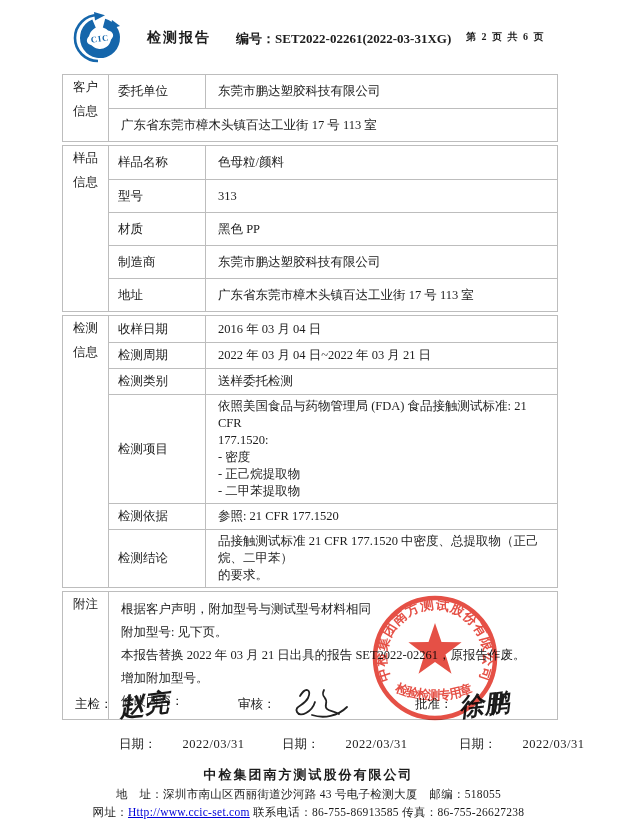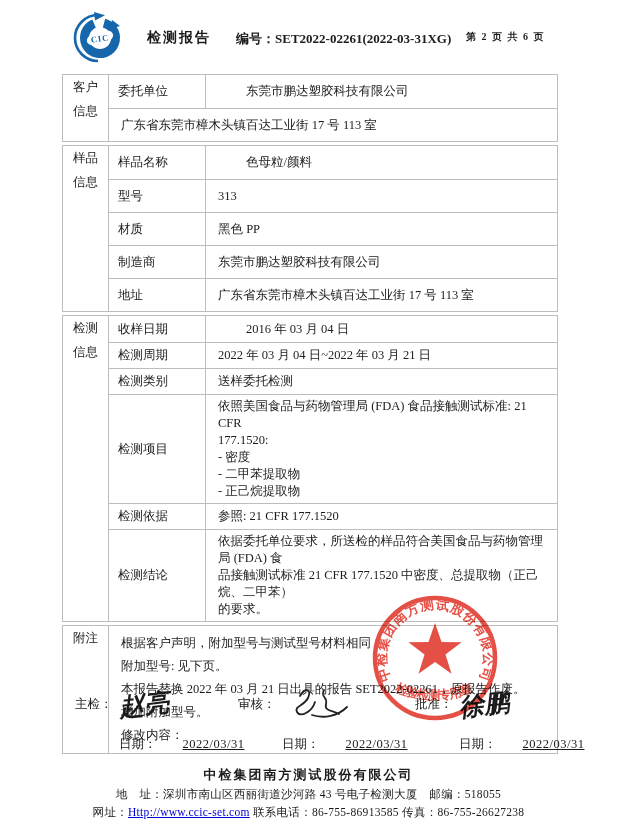--- a/index.html
+++ b/index.html
@@ -10,40 +10,40 @@
   .hdr-title{position:absolute;left:147px;top:29px;font-weight:bold;font-size:14px;letter-spacing:2px;}
   .hdr-no{position:absolute;left:236px;top:30px;font-weight:bold;font-size:13px;white-space:nowrap;}
   .hdr-page{position:absolute;left:466px;top:30px;font-weight:bold;font-size:10px;letter-spacing:1.5px;white-space:nowrap;}
   
   .tbl{position:absolute;left:62px;top:74px;width:496px;}
   .tbl-block{display:flex;border:1px solid #bdbdbd;margin-bottom:3px;box-sizing:border-box;background:#fff;}
   .cat-cell{width:46px;border-right:1px solid #bdbdbd;display:flex;justify-content:center;box-sizing:border-box;}
   .cat-inner{width:27px;word-break:break-all;text-align:center;line-height:24px;}
   .rows{flex:1;display:flex;flex-direction:column;min-width:0;}
   .row{display:flex;border-top:1px solid #bdbdbd;min-height:33px;box-sizing:border-box;}
-  .row:first-child{border-top:none;gap:28px;}
+  .row:first-child{border-top:none;}
   .label-cell{width:97px;flex:0 0 97px;border-right:1px solid #bdbdbd;display:flex;align-items:center;
               padding:3px 4px 3px 9px;box-sizing:border-box;}
   .value-cell{flex:1;display:flex;flex-direction:column;justify-content:center;
               padding:3px 8px 3px 12px;box-sizing:border-box;line-height:17px;}
   .tbl-block.sec-2 .row{min-height:26px;}
   .tbl-block.sec-3 .value-cell{line-height:23px;padding-top:6px;padding-bottom:6px;}
   
   .stamp{position:absolute;left:368px;top:591px;width:134px;height:134px;z-index:5;
          mix-blend-mode:multiply;opacity:.88;pointer-events:none;}
   
   .sig-area{position:absolute;left:62px;top:680px;width:496px;}
   .sig-row{display:grid;grid-template-columns:163px 177px 156px;align-items:center;height:48px;}
   .date-row{display:grid;grid-template-columns:163px 177px 156px;margin-top:8px;margin-left:44px;}
   .sig-cell{display:flex;align-items:center;padding-left:13px;gap:8px;}
   .sig-role{white-space:nowrap;font-size:12.5px;}
   .sig-name{font-family:"DejaVu Sans",sans-serif;font-weight:bold;font-size:25px;color:#1a1a1a;
             transform:rotate(-7deg) skewX(-14deg);white-space:nowrap;}
   .date-cell{display:flex;align-items:center;padding-left:13px;gap:26px;font-size:12.5px;}
-  .date-val{letter-spacing:.5px;text-decoration:underline;}
+  .date-val{letter-spacing:.5px;}
   
   .footer{position:absolute;left:0;top:766px;width:617px;text-align:center;}
   .ft-company{font-weight:bold;font-size:13px;letter-spacing:2px;}
   .ft-line{font-size:11.5px;margin-top:3px;letter-spacing:.3px;}
   .ft-link{color:#0000d8;text-decoration:underline;}
 </style>
 </head>
 <body>
 
 <div class="page">
@@ -138,34 +138,33 @@
             <div class="value-cell">
               <div>送样委托检测</div>
             </div>
           </div>
           <div class="row">
             <div class="label-cell">检测项目</div>
             <div class="value-cell">
               <div>依照美国食品与药物管理局 (FDA) 食品接触测试标准: 21 CFR</div>
               <div>177.1520:</div>
               <div>- 密度</div>
+              <div>- 正己烷提取物</div>
               <div>- 二甲苯提取物</div>
-              <div>- 正己烷提取物</div>
             </div>
           </div>
           <div class="row">
             <div class="label-cell">检测依据</div>
             <div class="value-cell">
               <div>参照: 21 CFR 177.1520</div>
             </div>
           </div>
           <div class="row">
             <div class="label-cell">检测结论</div>
             <div class="value-cell">
-              <div>依据委托单位要求，所送检的样品符合美国食品与药物管理局 (FDA) 食</div>
               <div>品接触测试标准 21 CFR 177.1520 中密度、总提取物（正己烷、二甲苯）</div>
               <div>的要求。</div>
             </div>
           </div>
         </div>
       </div>
       <div class="tbl-block sec-3">
         <div class="cat-cell">
           <div class="cat-inner">附注</div>
         </div>

